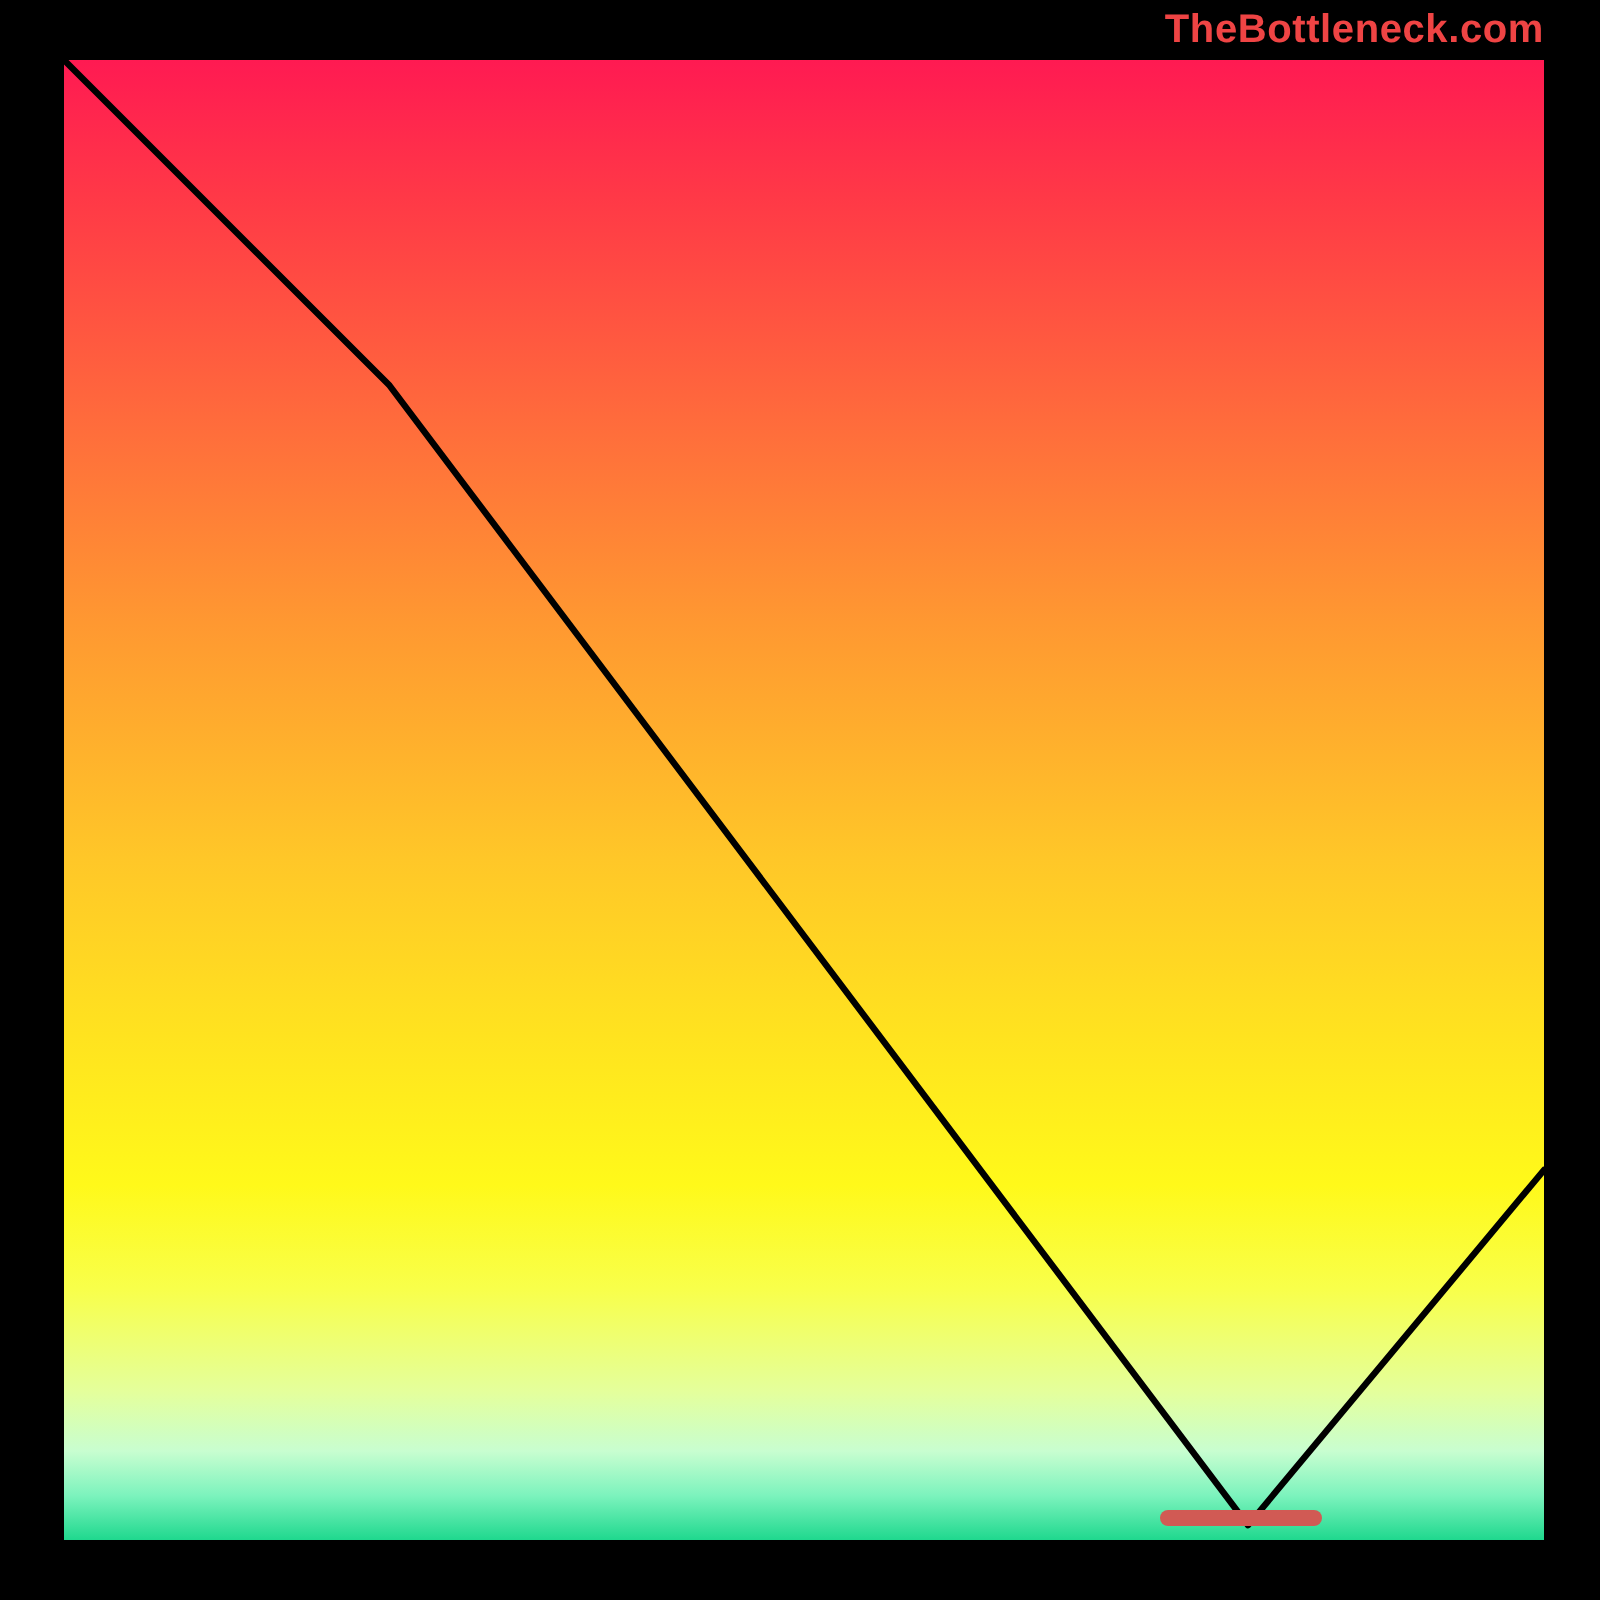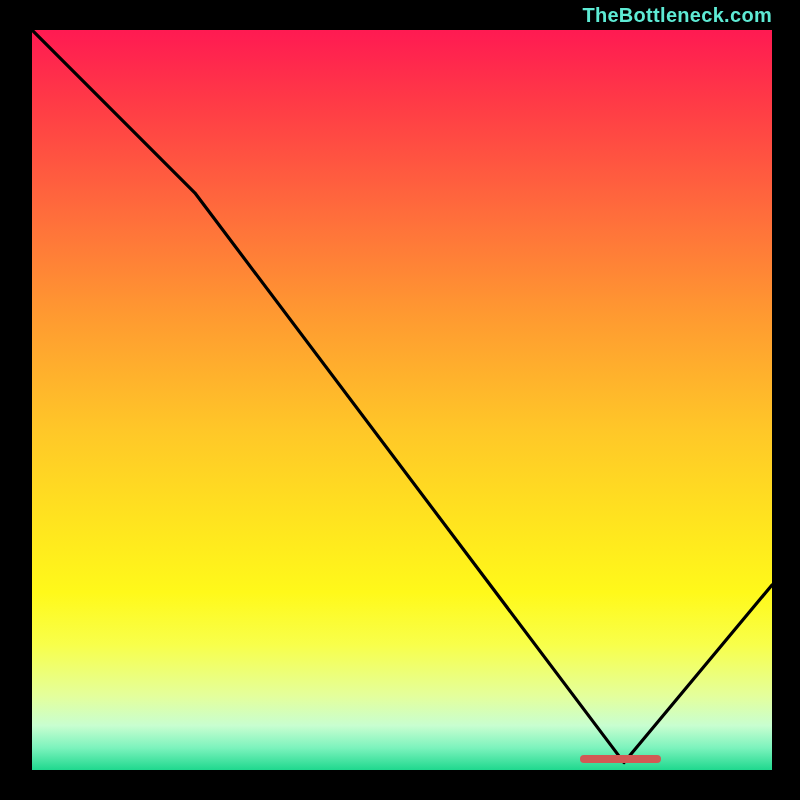--- a/index.html
+++ b/index.html
@@ -2,21 +2,21 @@
 <html><head>
 <meta charset="utf-8">
 <style>
   * { margin: 0; padding: 0; box-sizing: border-box; }
   html, body { width: 800px; height: 800px; background: #000; overflow: hidden; font-family: Arial, sans-serif; }
   .frame { position: relative; width: 800px; height: 800px; background: #000; }
   .attribution {
     position: absolute;
     top: 4px;
     right: 28px;
-    color: #5eead4;
+    color: #ef4444;
     font-size: 20px;
     font-weight: 600;
     letter-spacing: 0.3px;
   }
   .plot {
     position: absolute;
     left: 32px;
     top: 30px;
     width: 740px;
     height: 740px;

